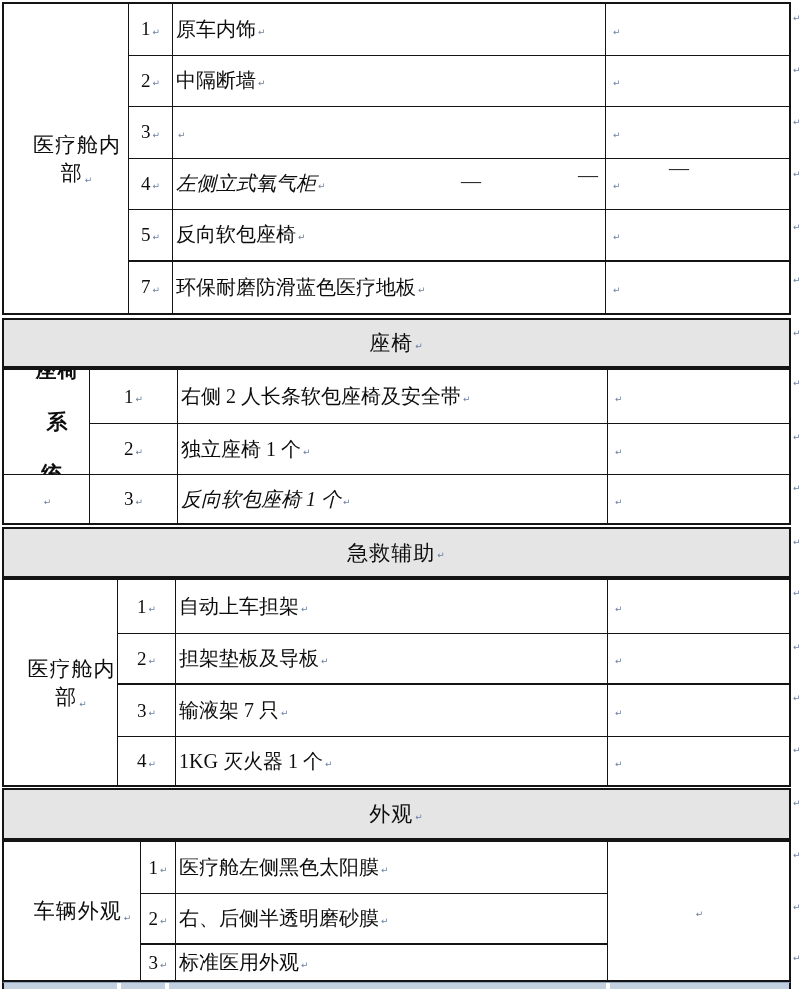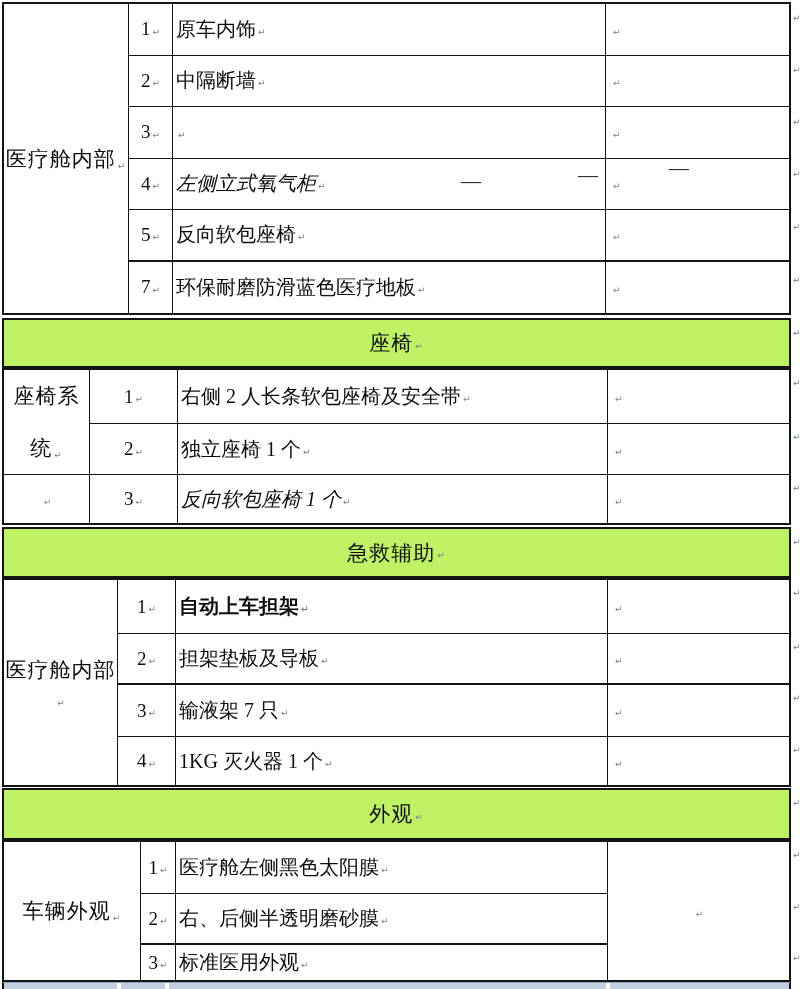--- a/index.html
+++ b/index.html
@@ -15,28 +15,28 @@
     border:2px solid #141414; background:#fff;
   }
   .c {
     position:relative; display:flex; align-items:center;
     border-right:1px solid #141414; border-bottom:1px solid #141414;
     overflow:hidden;
   }
   .cr0 { border-right:none; }
   .rb0 { border-bottom:none; }
   .thick { border-bottom-width:2px; }
-  .label-cell { justify-content:center; text-align:center; font-size:21px; letter-spacing:1px; flex-direction:column; }
+  .label-cell { justify-content:center; text-align:center; font-size:21px; letter-spacing:1px; flex-direction:column;padding-left:22px; }
   .num-cell { justify-content:center; font-size:19px; }
   .desc-cell { padding-left:3px; font-size:20px; }
   .val-cell { padding-left:5px; }
   .center-both { justify-content:center; padding-left:0; }
   .band {
     position:absolute; left:2px; width:789px;
-    background:#bef264; border:2px solid #141414;
+    background:#e5e5e5; border:2px solid #141414;
     display:flex; align-items:center; justify-content:center;
     font-size:21px; letter-spacing:1px;
   }
   .pilcrow {
     font-family:"DejaVu Sans",sans-serif;
     font-size:9px; color:#6e81a0; line-height:1;
     display:inline-block; transform:translateY(3px); margin-left:2px;
     white-space:nowrap;
   }
   .dash {
@@ -145,21 +145,21 @@
   <span class="dash" style="left:669px; top:159px;">—</span>
 
   <div class="band" style="top:318px; height:50px;">
     <span>座椅</span>
       <span class="pilcrow">↵</span>
   </div>
 
   <div class="tbl" style="left:2px; top:368px; width:789px; height:157px;
               grid-template-columns:86px 88px 430px 1fr;
               grid-template-rows:54px 51px 1fr;">
-    <div class="c label-cell two-line" style="grid-column:1; grid-row:1/3;">
+    <div class="c label-cell two-line" style="grid-column:1; grid-row:1/3;font-weight:bold;">
       <span><span>座椅系</span><br>
       <span>统</span><span class="pilcrow">↵</span></span>
     </div>
     <div class="c num-cell" style="grid-column:2; grid-row:1;">
         <span>1</span>
         <span class="pilcrow">↵</span>
       </div>
     <div class="c desc-cell" style="grid-column:3; grid-row:1;">
         <span>右侧 2 人长条软包座椅及安全带</span>
         <span class="pilcrow">↵</span>
@@ -204,21 +204,21 @@
   <div class="tbl" style="left:2px; top:578px; width:789px; height:209px;
               grid-template-columns:114px 58px 432px 1fr;
               grid-template-rows:54px 51px 52px 1fr;">
     <div class="c label-cell rb0" style="grid-column:1; grid-row:1/5;">
       <span><span>医疗舱内部</span><span class="pilcrow">↵</span></span>
     </div>
     <div class="c num-cell" style="grid-column:2; grid-row:1;">
         <span>1</span>
         <span class="pilcrow">↵</span>
       </div>
-    <div class="c desc-cell" style="grid-column:3; grid-row:1;font-weight:bold;">
+    <div class="c desc-cell" style="grid-column:3; grid-row:1;">
         <span>自动上车担架</span>
         <span class="pilcrow">↵</span>
       </div>
     <div class="c val-cell cr0" style="grid-column:4; grid-row:1;">
         <span class="pilcrow">↵</span>
       </div>
 
     <div class="c num-cell thick" style="grid-column:2; grid-row:2;">
         <span>2</span>
         <span class="pilcrow">↵</span>

